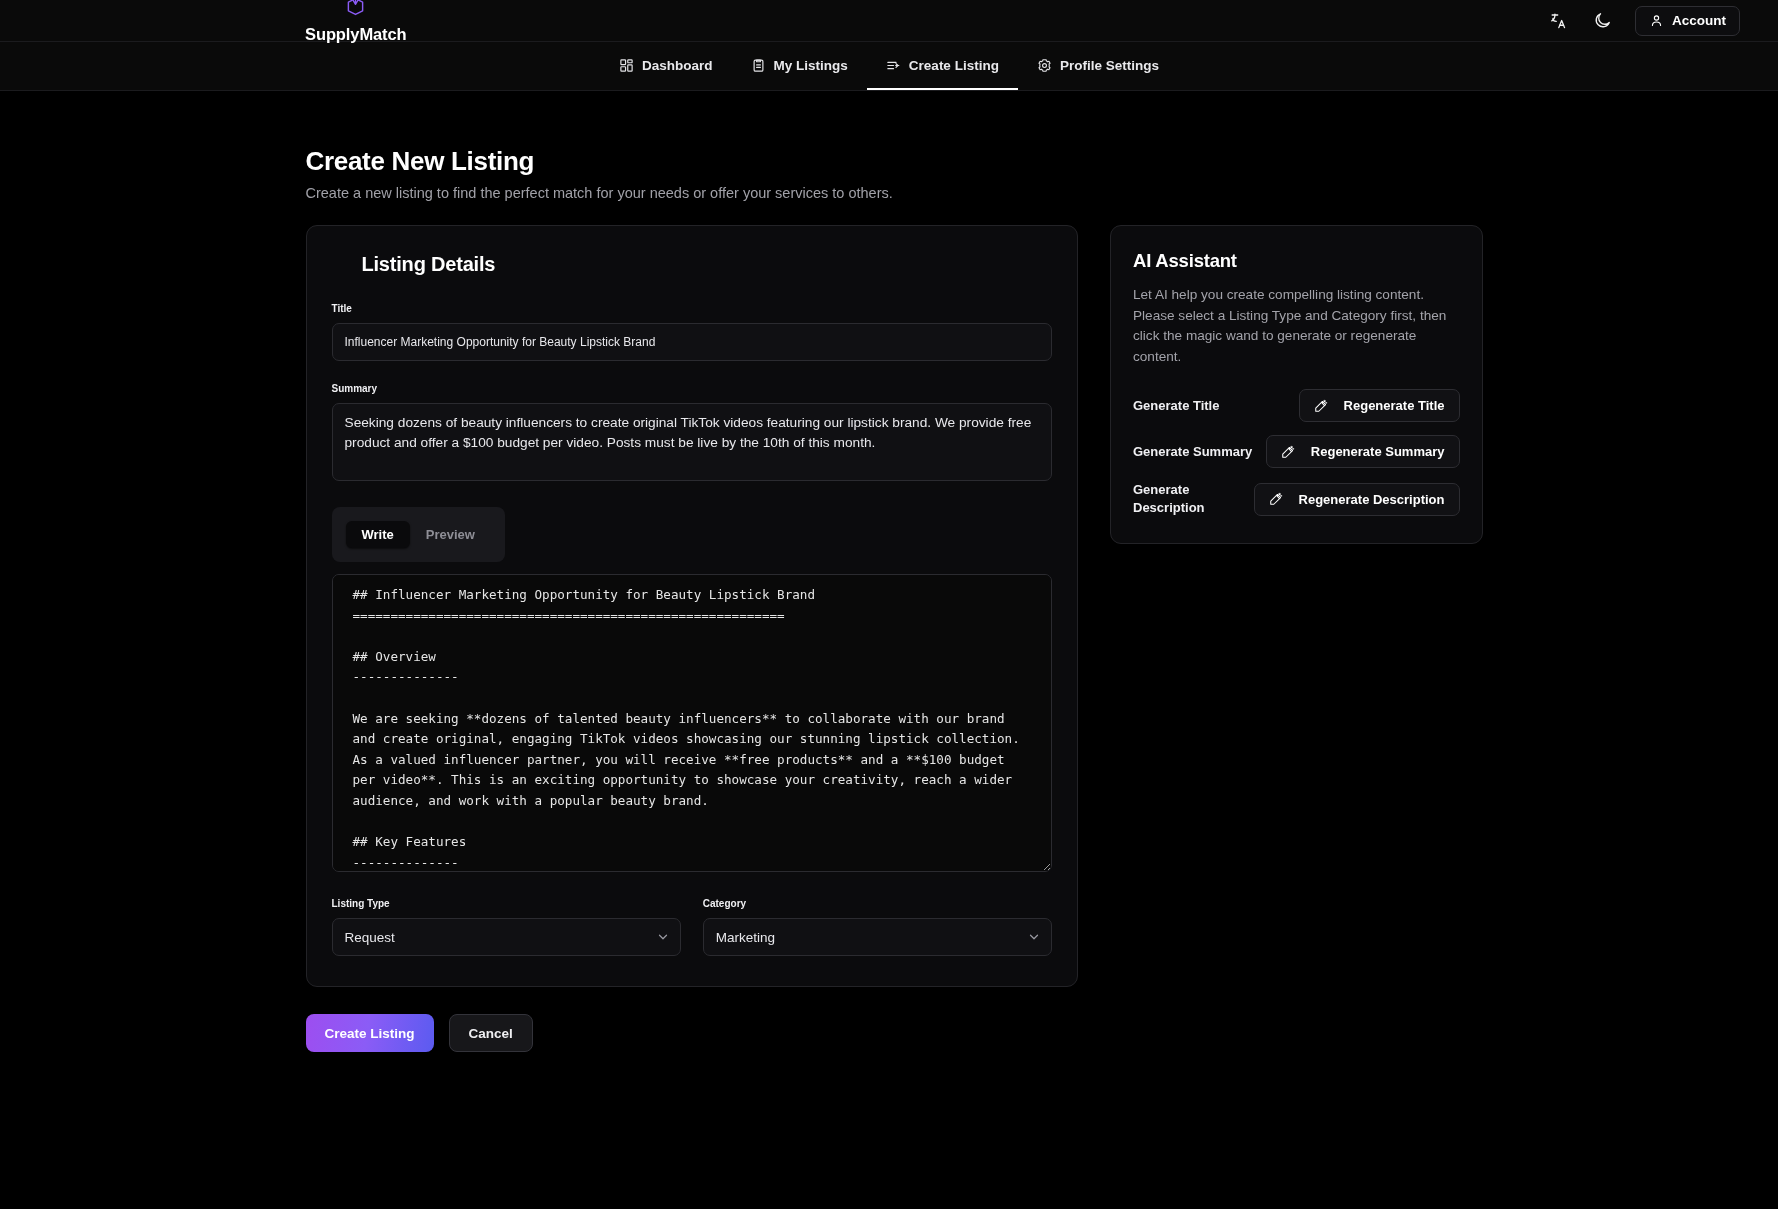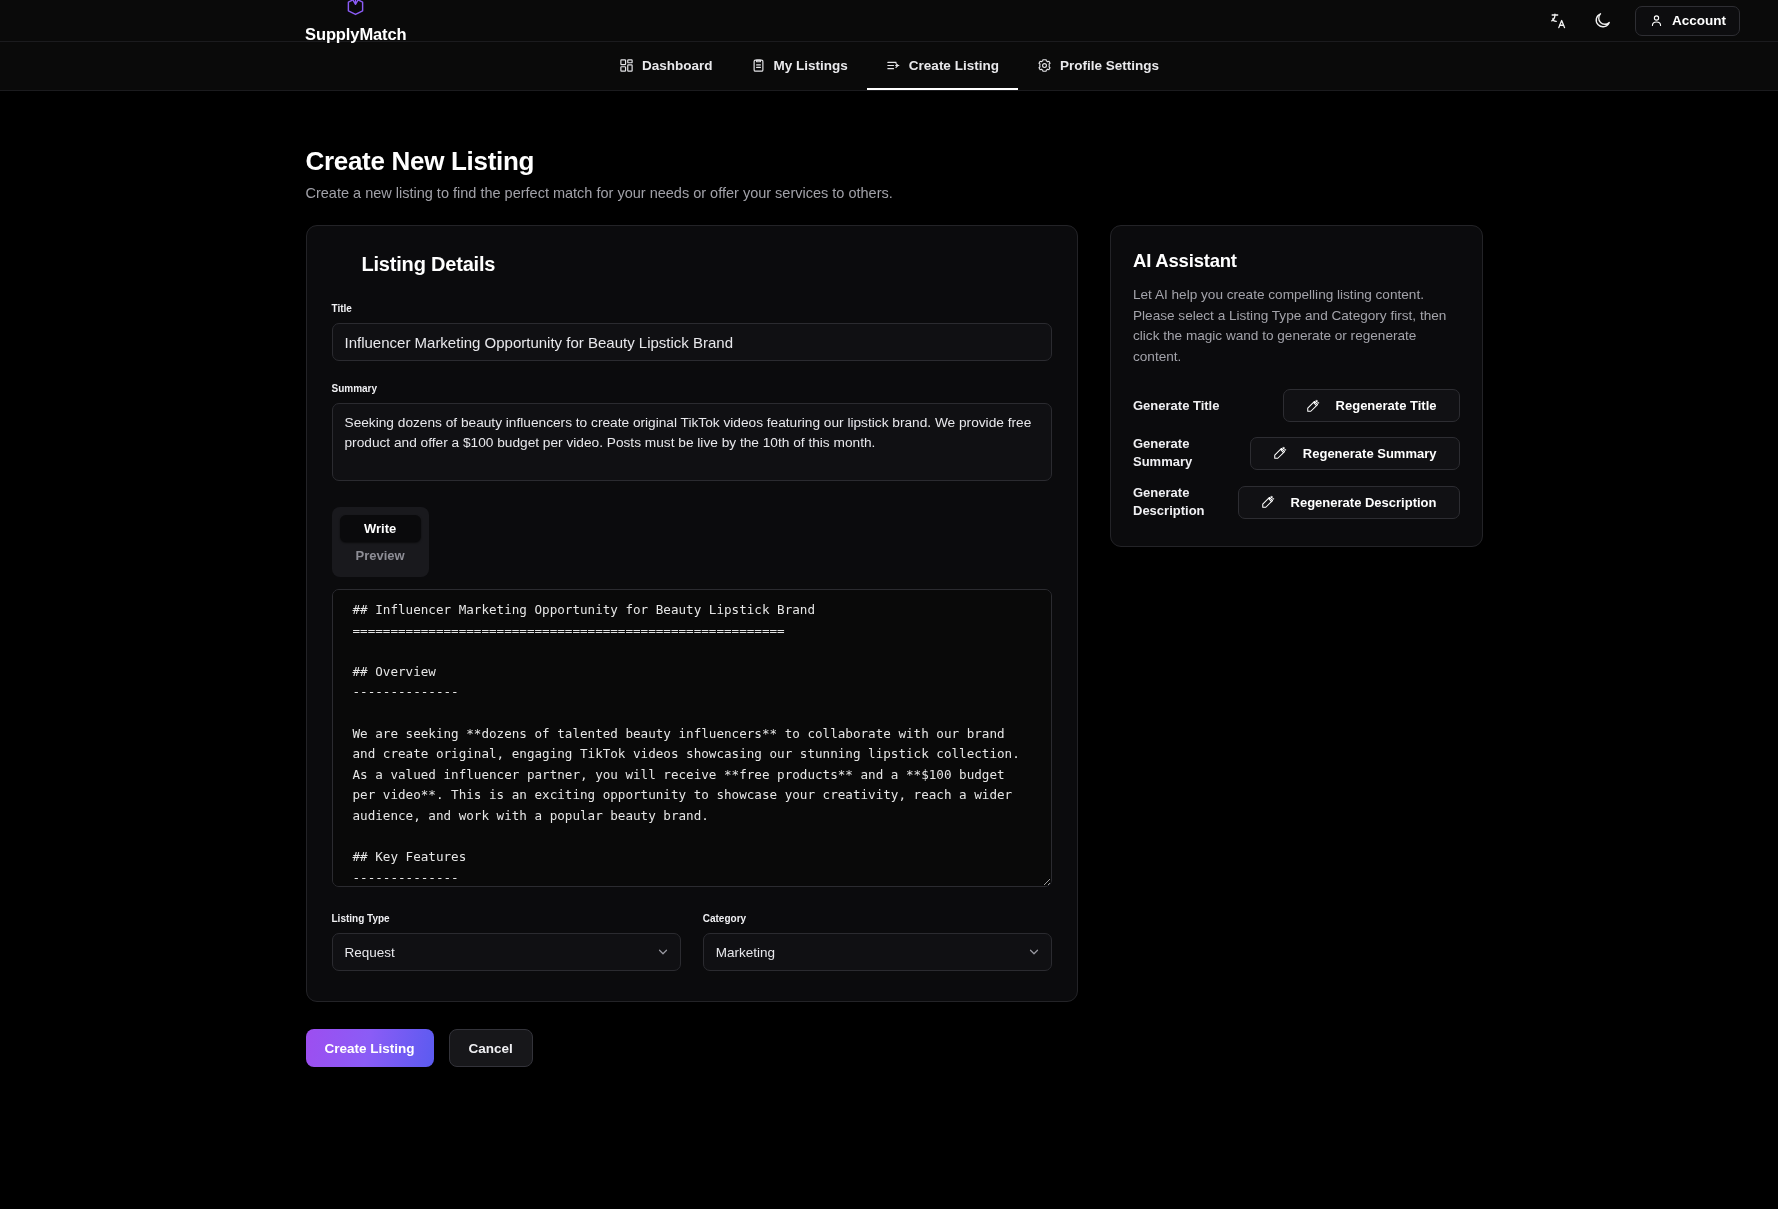--- a/index.html
+++ b/index.html
@@ -105,44 +105,43 @@
     display: block;
     font-size: 10px; font-weight: bold; color: #f0f0f3;
     margin-bottom: 9px;
   }
   .text-input {
     width: 100%; height: 38px;
     background: #101013;
     border: 1px solid #2b2b30;
     border-radius: 7px;
     color: #e8e8ec;
-    font-size: 15px;
+    font-size: 12px;
     font-family: "Liberation Sans", sans-serif;
     padding: 0 12px;
   }
   .textarea-sm {
     width: 100%; height: 78px;
     background: #101013;
     border: 1px solid #2b2b30;
     border-radius: 7px;
     color: #e8e8ec;
     font-size: 13.7px; line-height: 20px;
     font-family: "Liberation Sans", sans-serif;
     padding: 9px 12px;
     resize: none;
   }
 
   
   .seg {
     display: inline-flex;
     background: #19191d;
     border-radius: 8px;
-    padding: 8px;
+    padding: 14px;
     margin-bottom: 12px;
-    flex-direction: column;
   }
   .seg-btn {
     font-size: 13px; font-weight: bold;
     padding: 6px 16px;
     border-radius: 6px;
     border: none; background: none;
     color: #8e8e96; cursor: pointer;
     font-family: "Liberation Sans", sans-serif;
   }
   .seg-btn.active {
@@ -201,21 +200,21 @@
   .ai-title { font-size: 18.5px; font-weight: bold; margin: 0 0 13px 0; letter-spacing: -0.2px; }
   .ai-desc { font-size: 13.6px; line-height: 20.5px; color: #a3a3aa; margin: 0 0 22px 0; }
   .ai-row {
     display: flex; align-items: center; justify-content: space-between;
     gap: 10px; margin-bottom: 13px;
   }
   .ai-row:last-child { margin-bottom: 0; }
   .ai-row-label { font-size: 13px; font-weight: bold; color: #f0f0f3; line-height: 18px; max-width: 120px; }
   .regen-btn {
     display: inline-flex; align-items: center; gap: 16px;
-    height: 33px; padding: 0 22px;
+    height: 33px; padding: 0 14px;
     background: #111114;
     border: 1px solid #2d2d32;
     border-radius: 7px;
     color: #ffffff; font-size: 13px; font-weight: bold;
     cursor: pointer; white-space: nowrap;
     font-family: "Liberation Sans", sans-serif;
     justify-content: space-between;
   }
   .wand { width: 14px; height: 14px; display: block; }
 

